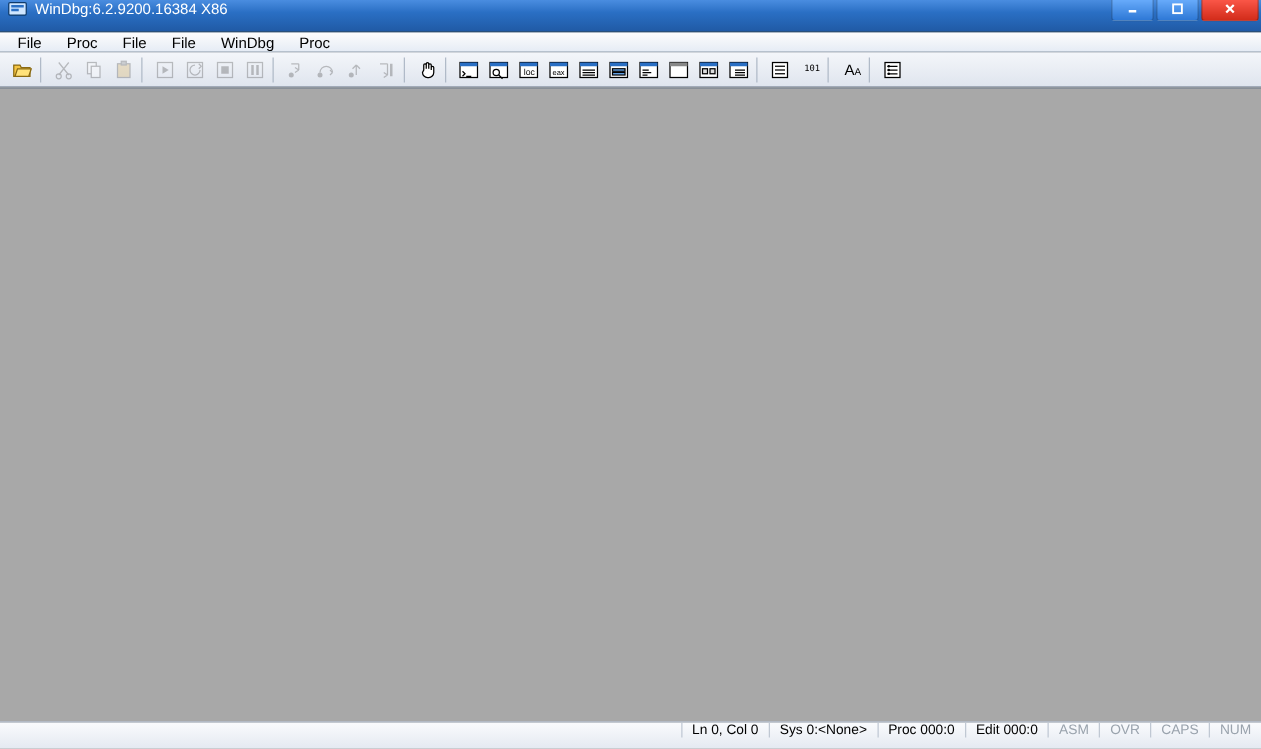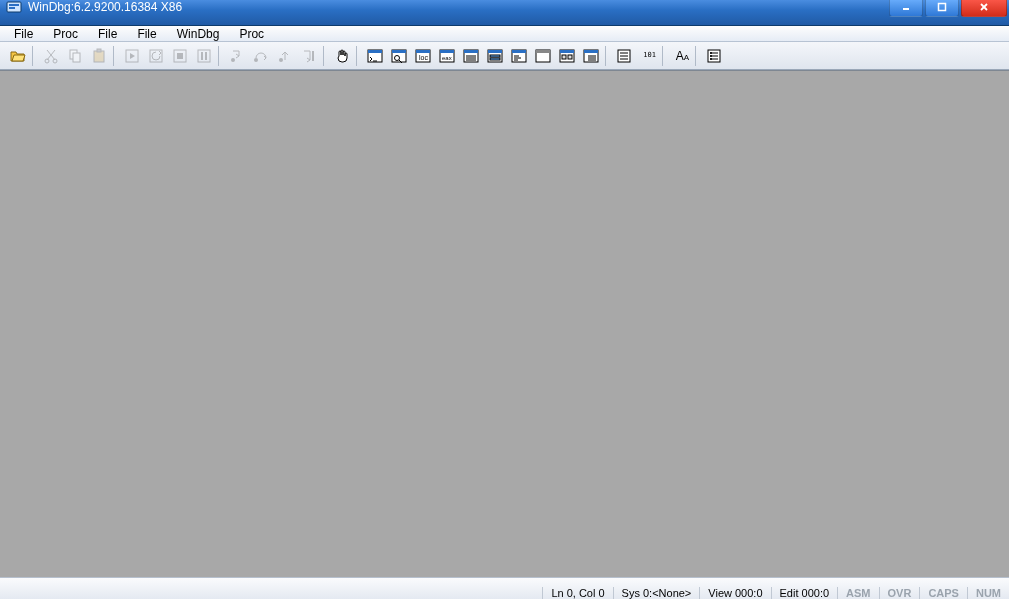--- a/index.html
+++ b/index.html
@@ -76,33 +76,33 @@
     flex: 1;
     background: #a8a8a8;
     border-top: 1px solid #7e8792;
   }
   
   .statusbar {
     height: 22px;
     background: linear-gradient(to bottom, #fafbfd, #e4e9f1);
     border-top: 1px solid #b6c0ce;
     display: flex;
-    align-items: flex-end;
+    align-items: flex-start;
     font-size: 11px;
     color: #000;
   }
   .statusbar .pane {
     border-left: 1px solid #c0c8d3;
     padding: 0 8px;
     display: flex; align-items: center;
     white-space: nowrap;
   }
   .statusbar .pane:first-child { border-left: none; }
   .statusbar .spacer { flex: 1; border-left: none; }
-  .statusbar .pane.dim { color: #9aa3ad; font-weight: bold; }
+  .statusbar .pane.dim { color: #9aa3ad; }
 </style>
 </head>
 <body>
 
 <div class="titlebar">
   <span class="app-icon">
     <svg width="16" height="16" viewBox="0 0 16 16">
       <rect x="1" y="3" width="14" height="10" rx="1" fill="#cfe6ff" stroke="#0d3a6b"></rect>
       <rect x="3" y="5" width="10" height="2" fill="#2a6fc4"></rect>
       <rect x="3" y="8" width="6" height="2" fill="#2a6fc4"></rect>
@@ -334,19 +334,19 @@
       </svg>
   </div>
 </div>
 
 <div class="workspace"></div>
 
 <div class="statusbar">
   <div class="pane spacer"></div>
   <div class="pane">Ln 0, Col 0</div>
   <div class="pane">Sys 0:&lt;None&gt;</div>
-  <div class="pane">View 000:0</div>
+  <div class="pane">Proc 000:0</div>
   <div class="pane">Edit 000:0</div>
   <div class="pane dim">ASM</div>
   <div class="pane dim">OVR</div>
   <div class="pane dim">CAPS</div>
   <div class="pane dim">NUM</div>
 </div>
 
 </body></html>

